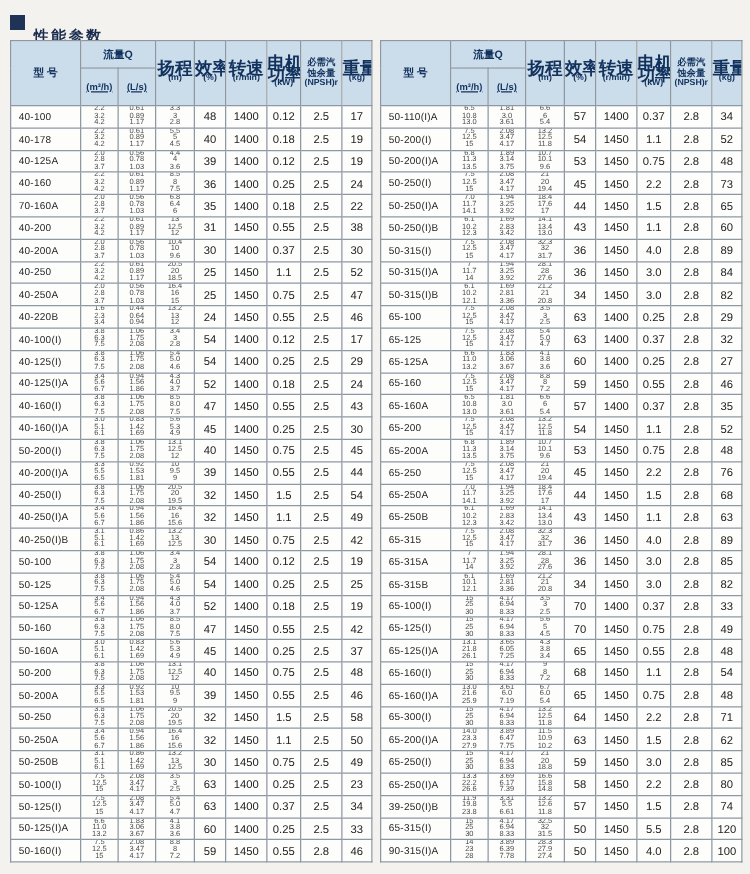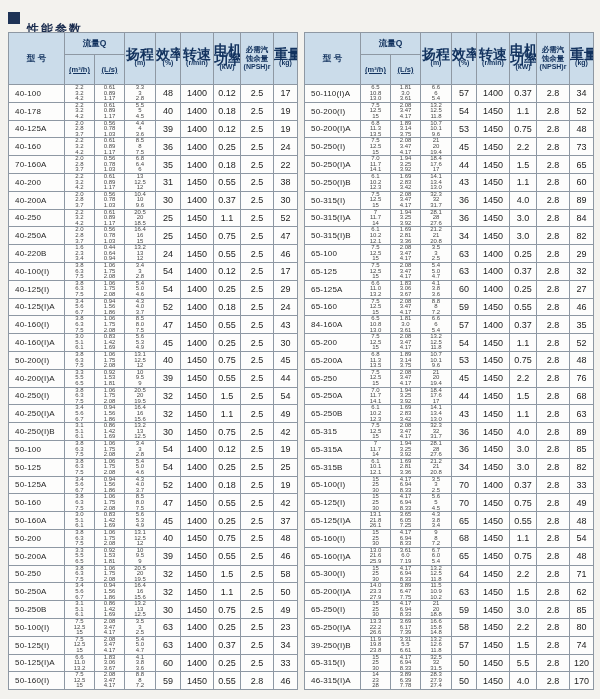--- a/index.html
+++ b/index.html
@@ -1228,21 +1228,21 @@
               <div>8</div>
               <div>7.2</div>
             </td>
     <td class="single">59</td>
     <td class="single">1450</td>
     <td class="single">0.55</td>
     <td class="single">2.8</td>
     <td class="single">46</td>
   </tr>
           <tr>
-    <td class="model">84-160A</td>
+    <td class="model">65-160A</td>
     <td class="stack">
               <div>6.5</div>
               <div>10.8</div>
               <div>13.0</div>
             </td>
     <td class="stack">
               <div>1.81</div>
               <div>3.0</div>
               <div>3.61</div>
             </td>
@@ -1688,39 +1688,39 @@
               <div>32</div>
               <div>31.5</div>
             </td>
     <td class="single">50</td>
     <td class="single">1450</td>
     <td class="single">5.5</td>
     <td class="single">2.8</td>
     <td class="single">120</td>
   </tr>
           <tr>
-    <td class="model">46-315(I)A</td>
+    <td class="model">90-315(I)A</td>
     <td class="stack">
               <div>14</div>
               <div>23</div>
               <div>28</div>
             </td>
     <td class="stack">
               <div>3.89</div>
               <div>6.39</div>
               <div>7.78</div>
             </td>
     <td class="stack">
               <div>28.3</div>
               <div>27.9</div>
               <div>27.4</div>
             </td>
     <td class="single">50</td>
     <td class="single">1450</td>
     <td class="single">4.0</td>
     <td class="single">2.8</td>
-    <td class="single">170</td>
+    <td class="single">100</td>
   </tr>
         </tbody>
     </table>
 
   </div>
 </div>
 
 </body></html>

